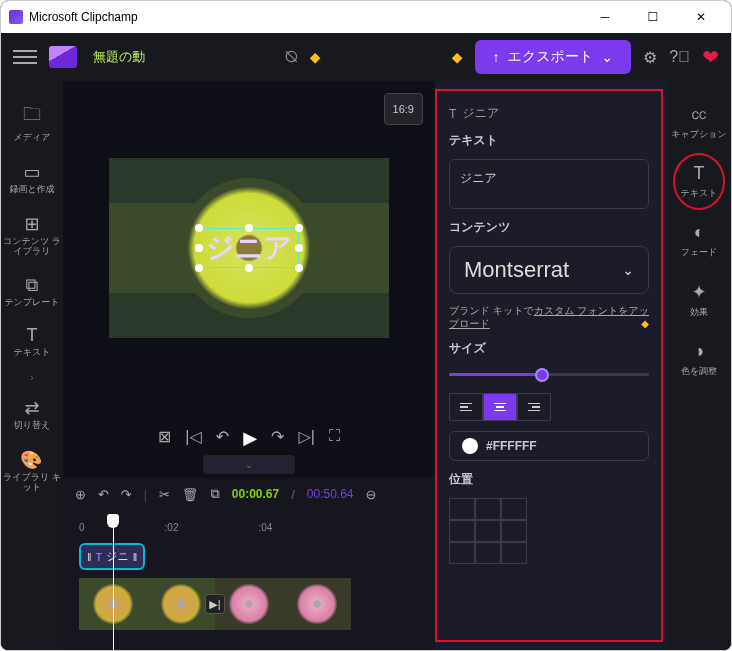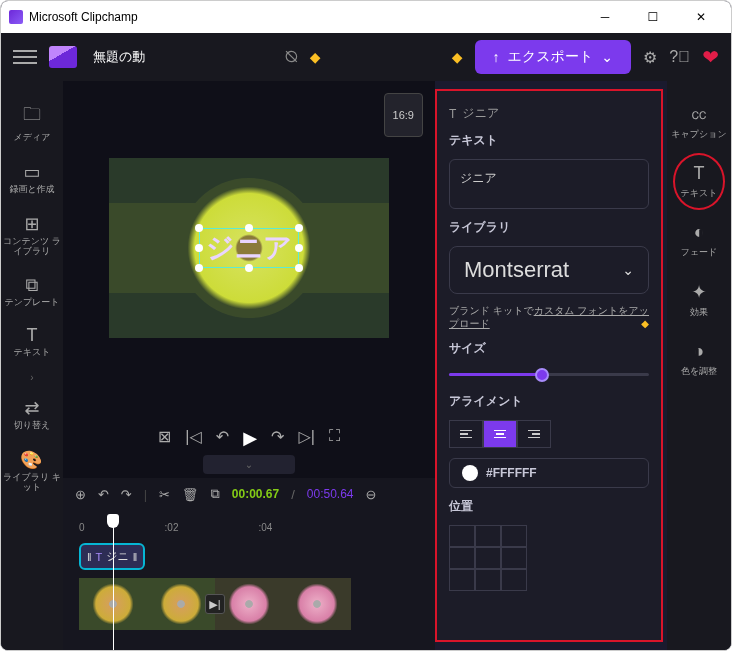--- a/index.html
+++ b/index.html
@@ -7,40 +7,40 @@
 .window { display: flex; flex-direction: column; height: 100%; background: #1a1a2e; border: 1px solid #ccc; border-radius: 8px; overflow: hidden; }
 .titlebar { display: flex; align-items: center; justify-content: space-between; height: 32px; background: #fff; padding: 0 8px; color: #000; }
 .titlebar-left { display: flex; align-items: center; gap: 6px; font-size: 12px; }
 .titlebar-logo { width: 14px; height: 14px; background: linear-gradient(135deg, #6d28d9, #8b5cf6); border-radius: 2px; }
 .winbtns { display: flex; gap: 4px; }
 .winbtn { width: 44px; height: 32px; display: flex; align-items: center; justify-content: center; font-size: 12px; cursor: pointer; }
 .topbar { display: flex; align-items: center; height: 48px; padding: 0 12px; gap: 12px; background: #18181f; }
 .hamburger { width: 24px; height: 24px; display: flex; flex-direction: column; justify-content: center; gap: 4px; cursor: pointer; }
 .hamburger span { height: 2px; background: #aaa; }
 .clapper { width: 28px; height: 22px; background: linear-gradient(150deg, #c084fc 40%, #6d28d9 40%); border-radius: 3px; }
-.title-input { background: transparent; border: none; color: #ffffff; font-size: 13px; padding: 4px; }
+.title-input { background: transparent; border: none; color: #bef264; font-size: 13px; padding: 4px; }
 .spacer { flex: 1; }
 .diamond-y { color: #fbbf24; font-size: 14px; }
 .eye-off { color: #888; font-size: 16px; cursor: pointer; }
 .export-btn { background: #7c3aed; color: #fff; border: none; padding: 8px 18px; border-radius: 6px; font-size: 14px; display: flex; align-items: center; gap: 8px; cursor: pointer; }
 .topicon { color: #aaa; font-size: 16px; cursor: pointer; }
 .heart { color: #e11d48; font-size: 20px; }
 .content { display: flex; flex: 1; overflow: hidden; }
 .leftnav { width: 62px; background: #18181f; display: flex; flex-direction: column; align-items: center; padding-top: 12px; gap: 2px; }
 .navitem { display: flex; flex-direction: column; align-items: center; gap: 2px; padding: 8px 2px; color: #aaa; cursor: pointer; width: 100%; }
 .navitem.arrow { flex-direction: row; justify-content: center; color: #666; font-size: 10px; padding: 4px; }
 .navicon { font-size: 18px; }
 .navlabel { font-size: 9px; text-align: center; line-height: 1.1; }
 .center { flex: 1; display: flex; flex-direction: column; background: #0f0f18; position: relative; }
 .preview-area { flex: 1; display: flex; align-items: center; justify-content: center; position: relative; padding: 20px; }
 .preview { width: 280px; height: 180px; background: linear-gradient(180deg, #2a3a2a 25%, #3a4a2a 25%, #3a4a2a 75%, #2a3a2a 75%); position: relative; display: flex; align-items: center; justify-content: center; }
 .flower { width: 140px; height: 140px; background: radial-gradient(circle, #8a7a3a 12%, #d4e157 14%, #cddc39 55%, #3a4a2a 62%); border-radius: 50%; }
 .text-overlay { position: absolute; color: #e9d5ff; font-size: 28px; font-weight: bold; border: 1px solid #5eead4; padding: 0 6px; }
 .handle { position: absolute; width: 8px; height: 8px; background: #fff; border-radius: 50%; }
-.aspect { position: absolute; top: 12px; right: 12px; background: rgba(40,40,50,0.8); border: 1px solid #444; color: #ccc; font-size: 11px; padding: 15px 8px; border-radius: 4px; }
+.aspect { position: absolute; top: 12px; right: 12px; background: rgba(40,40,50,0.8); border: 1px solid #444; color: #ccc; font-size: 11px; padding: 9px 8px; border-radius: 4px; }
 .playbar { display: flex; justify-content: center; gap: 14px; padding: 12px 0 6px; color: #aaa; }
 .playbtn { font-size: 16px; cursor: pointer; }
 .playbtn.play { color: #fff; font-size: 18px; }
 .expand-chevron { text-align: center; color: #666; font-size: 10px; padding: 4px; background: #222230; margin: 0 140px 4px; border-radius: 4px; }
 .timeline-tools { display: flex; align-items: center; gap: 12px; padding: 8px 12px; color: #aaa; font-size: 13px; background: #16161f; }
 .tool { cursor: pointer; }
 .time-current { color: #84cc16; font-weight: 600; font-size: 12px; }
 .time-total { color: #7c3aed; font-size: 12px; }
 .timeline { background: #16161f; padding: 8px 12px 20px; position: relative; }
 .ruler { display: flex; gap: 80px; color: #888; font-size: 10px; padding: 4px 0 10px 4px; position: relative; }
@@ -224,36 +224,35 @@
       </div>
     </div>
 
     <div class="props-panel">
       <div class="panel-head">
         <span>T</span>
         <span>ジニア</span>
       </div>
       <div class="label">テキスト</div>
       <textarea class="textarea" style="">ジニア</textarea>
-      <div class="label">ライブラリ</div>
+      <div class="label">コンテンツ</div>
       <div class="font-select">
         <span>Montserrat</span>
         <span style="font-size:14px">⌄</span>
       </div>
       <div class="brand-link">
         <span>ブランド キットで</span><u>カスタム フォントをアップロード</u>
         <span class="dia">◆</span>
       </div>
       <div class="label">サイズ</div>
       <div class="slider-wrap">
         <div class="slider-track"></div>
           <div class="slider-fill"></div>
           <div class="slider-thumb"></div>
       </div>
-      <div class="label">アライメント</div>
       <div class="align-group">
         <div class="align-btn">
             <div class="align-lines" style="align-items:flex-start">
               <span style="width:12px"></span>
               <span style="width:8px"></span>
               <span style="width:12px"></span>
             </div>
           </div>
         <div class="align-btn active">
             <div class="align-lines">

